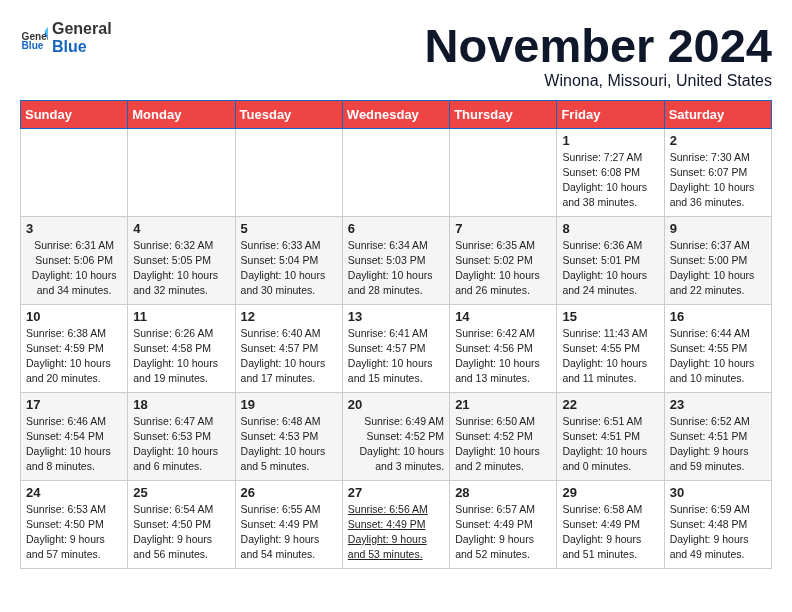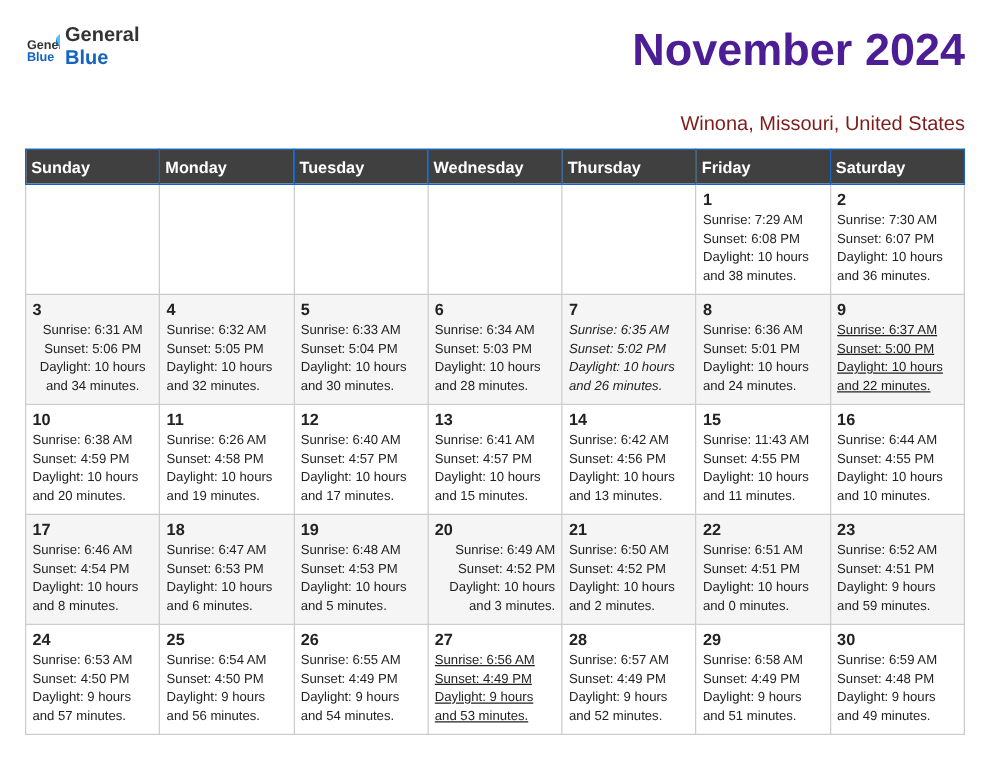--- a/index.html
+++ b/index.html
@@ -36,30 +36,29 @@
       color: #1565c0;
     }
     .logo-icon {
       width: 28px;
       height: 28px;
     }
     .title-area {
       text-align: right;
     }
     .month-title {
-      font-size: 36px;
-      font-weight: bold;
-      color: #4c1d95;
+      font-size: 47px;
+      font-weight: bold;
+      color: #0f172a;
       line-height: 1.1;
       margin-left: 20px;
     }
     .location-subtitle {
       font-size: 16px;
-      color: #7f1d1d;
-      margin-top: 31px;
+      color: #0f172a;
     }
     .calendar {
       width: 100%;
       border-collapse: collapse;
       table-layout: fixed;
     }
     .calendar th {
       background-color: #1565c0;
       color: #fff;
       font-size: 13px;
@@ -77,21 +76,21 @@
       color: #222;
       background: #fff;
     }
     .calendar tr:nth-child(even) td {
       background: #f5f5f5;
     }
     .calendar tr:nth-child(odd) td {
       background: #fff;
     }
     
-    .calendar thead tr th { background: #404040; }
+    .calendar thead tr th { background: #ef4444; }
     .day-number {
       font-size: 13px;
       font-weight: bold;
       margin-bottom: 2px;
       display: block;
     }
     .day-info {
       font-size: 10.5px;
       line-height: 1.45;
       color: #222;
@@ -137,21 +136,21 @@
     </thead>
     <tbody id="calendar-body">
     <tr>
           <td class="empty-cell"></td>
           <td class="empty-cell"></td>
           <td class="empty-cell"></td>
           <td class="empty-cell"></td>
           <td class="empty-cell"></td>
           <td>
             <span class="day-number">1</span>
-            <div class="day-info" style="white-space: pre-line;">Sunrise: 7:29 AM
+            <div class="day-info" style="white-space: pre-line;">Sunrise: 7:27 AM
 Sunset: 6:08 PM
 Daylight: 10 hours
 and 38 minutes.</div>
           </td>
           <td>
             <span class="day-number">2</span>
             <div class="day-info" style="white-space: pre-line;">Sunrise: 7:30 AM
 Sunset: 6:07 PM
 Daylight: 10 hours
 and 36 minutes.</div>
@@ -181,35 +180,35 @@
           </td>
           <td>
             <span class="day-number">6</span>
             <div class="day-info" style="white-space: pre-line;">Sunrise: 6:34 AM
 Sunset: 5:03 PM
 Daylight: 10 hours
 and 28 minutes.</div>
           </td>
           <td>
             <span class="day-number">7</span>
-            <div class="day-info" style="white-space: pre-line; font-style: italic;">Sunrise: 6:35 AM
+            <div class="day-info" style="white-space: pre-line;">Sunrise: 6:35 AM
 Sunset: 5:02 PM
 Daylight: 10 hours
 and 26 minutes.</div>
           </td>
           <td>
             <span class="day-number">8</span>
             <div class="day-info" style="white-space: pre-line;">Sunrise: 6:36 AM
 Sunset: 5:01 PM
 Daylight: 10 hours
 and 24 minutes.</div>
           </td>
           <td>
             <span class="day-number">9</span>
-            <div class="day-info" style="white-space: pre-line; text-decoration: underline;">Sunrise: 6:37 AM
+            <div class="day-info" style="white-space: pre-line;">Sunrise: 6:37 AM
 Sunset: 5:00 PM
 Daylight: 10 hours
 and 22 minutes.</div>
           </td>
         </tr>
         <tr>
           <td>
             <span class="day-number">10</span>
             <div class="day-info" style="white-space: pre-line;">Sunrise: 6:38 AM
 Sunset: 4:59 PM

